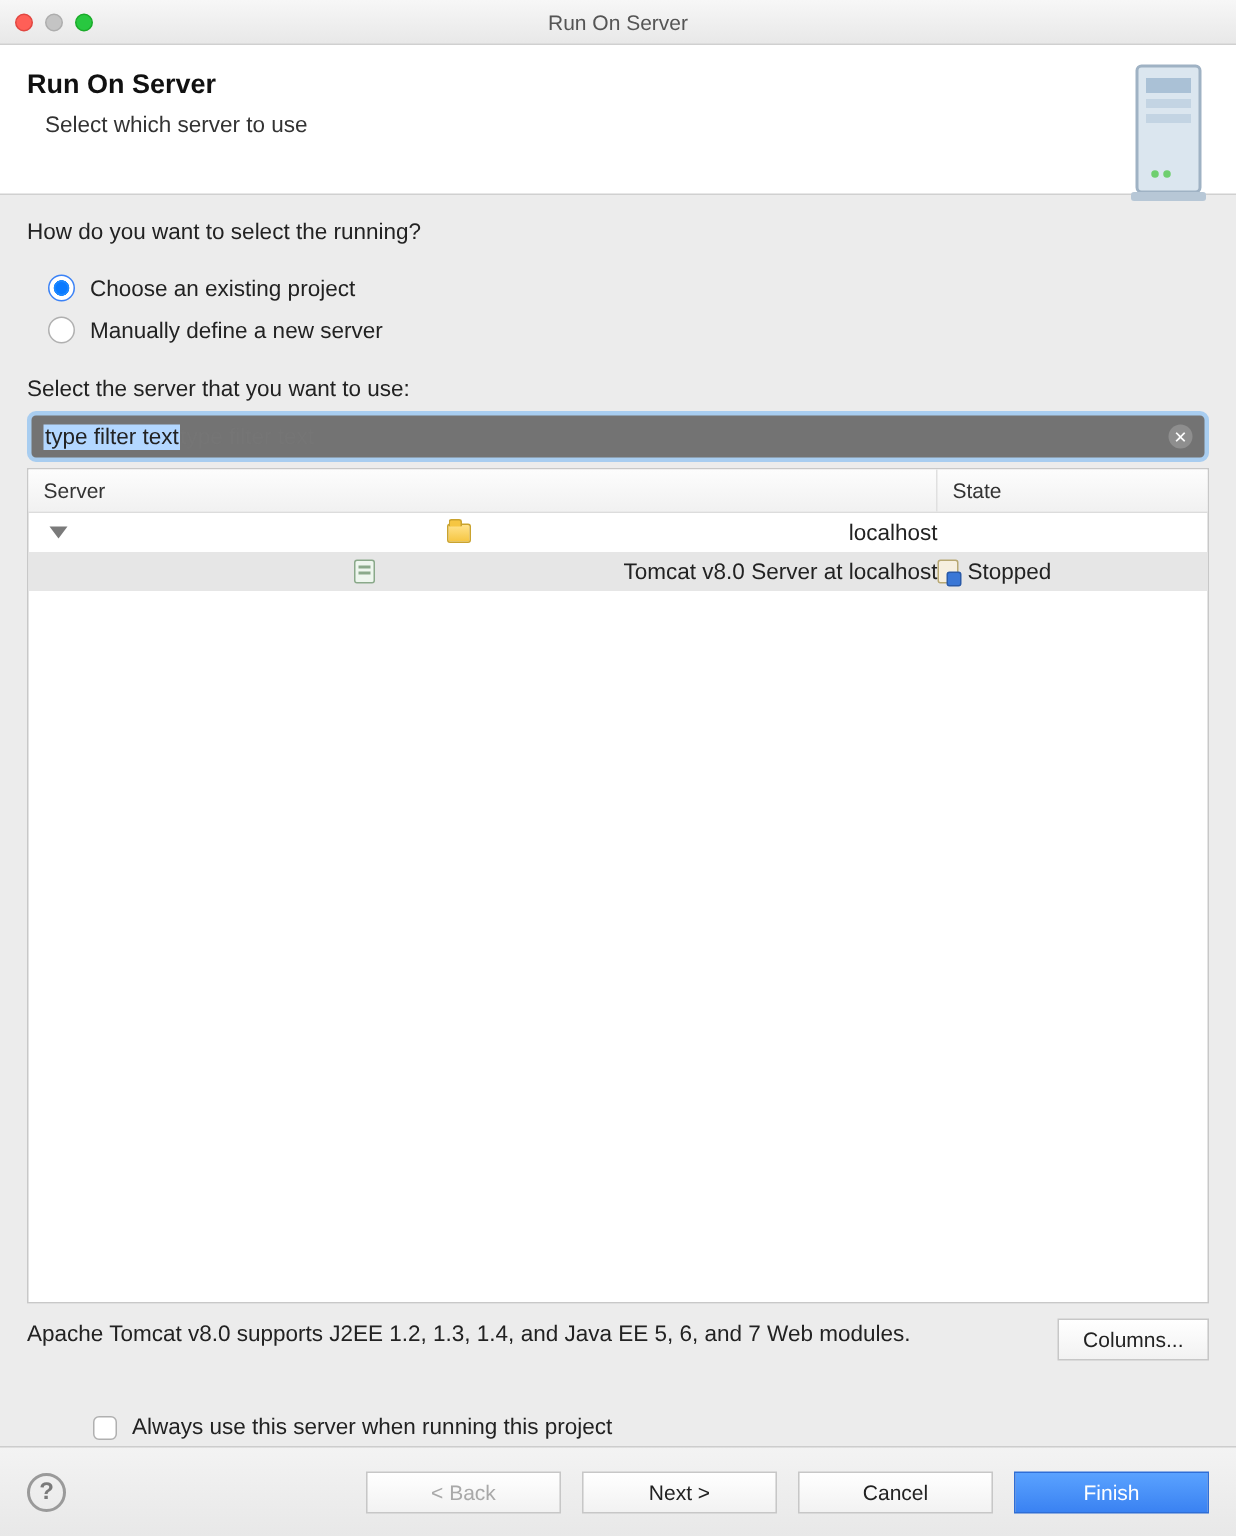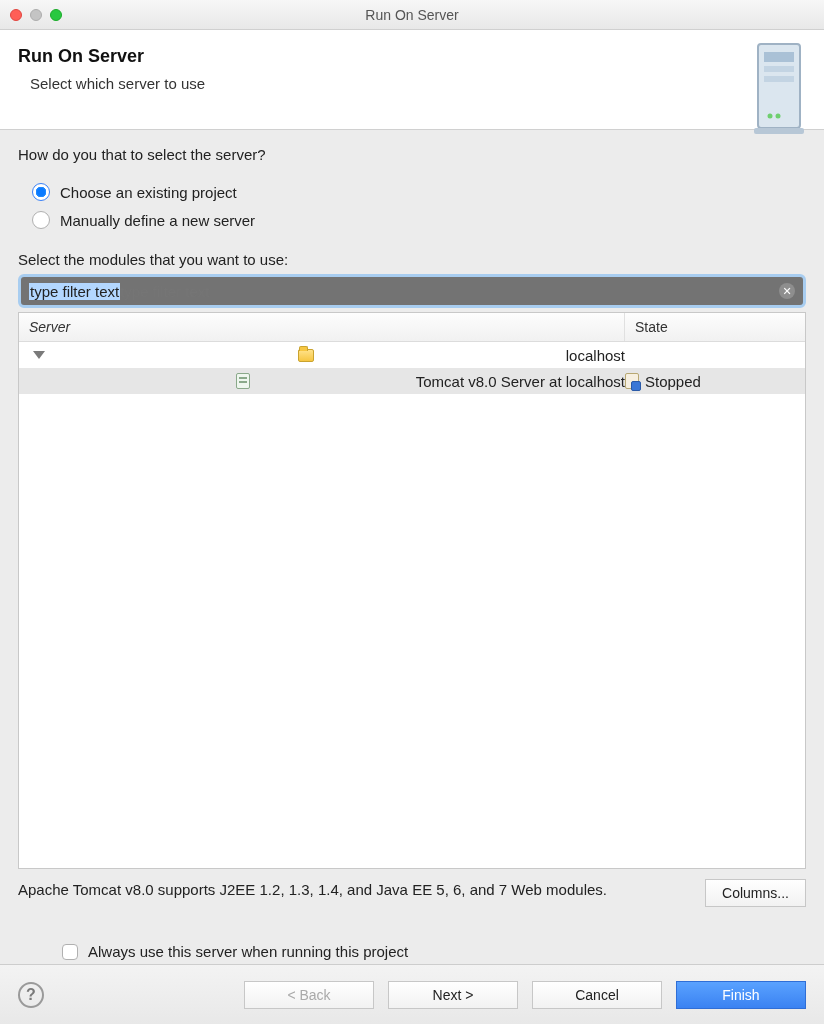--- a/index.html
+++ b/index.html
@@ -102,21 +102,21 @@
       display: flex; flex-direction: column;
       min-height: 370px;
     }
     .thead {
       display: flex;
       border-bottom: 1px solid #dcdcdc;
       background: linear-gradient(#fdfdfd,#f1f1f1);
       font-size: 14px; color:#333;
     }
     .th { padding: 6px 10px; }
-    .th-server { flex: 1; border-right: 1px solid #e0e0e0; font-style: italic;}
+    .th-server { flex: 1; border-right: 1px solid #e0e0e0;}
     .th-state { width: 180px; }
     .tbody { flex:1; overflow:auto; font-size: 15px; }
     .trow { display:flex; align-items:center; height: 26px; }
     .trow.selected { background: #e6e6e6; }
     .cell-server { flex:1; display:flex; align-items:center; gap:6px; padding-left: 8px; justify-content: space-between; }
     .cell-state { width: 180px; display:flex; align-items:center; gap:6px; }
     .tree-toggle {
       width: 0; height: 0;
       border-left: 6px solid transparent;
       border-right: 6px solid transparent;
@@ -223,34 +223,34 @@
     <rect x="12" y="12" width="30" height="10" fill="#aac1d6"></rect>
     <rect x="12" y="26" width="30" height="6" fill="#c3d4e3"></rect>
     <rect x="12" y="36" width="30" height="6" fill="#c3d4e3"></rect>
     <circle cx="18" cy="76" r="2.5" fill="#6fcf6f"></circle>
     <circle cx="26" cy="76" r="2.5" fill="#6fcf6f"></circle>
     <rect x="2" y="88" width="50" height="6" rx="2" fill="#b7c7d6"></rect>
   </svg>
 </div>
 
 <div class="content">
-  <div class="prompt">How do you that to select the server?</div>
+  <div class="prompt">How do you want to select the running?</div>
 
   <div class="radio-group">
     <div class="radio-row">
       <span class="radio checked"></span>
       <span>Choose an existing project</span>
     </div>
     <div class="radio-row">
       <span class="radio"></span>
       <span>Manually define a new server</span>
     </div>
   </div>
 
-  <div class="select-label">Select the modules that you want to use:</div>
+  <div class="select-label">Select the server that you want to use:</div>
 
   <div class="filter-wrap">
     <span class="filter-sel">type filter text</span>
     <input class="filter-input" style="width: 1px; flex: 1 1 0%;" placeholder="type filter text">
     <span class="clear-btn">✕</span>
   </div>
 
   <div class="table">
     <div class="thead">
       <div class="th th-server">Server</div>

